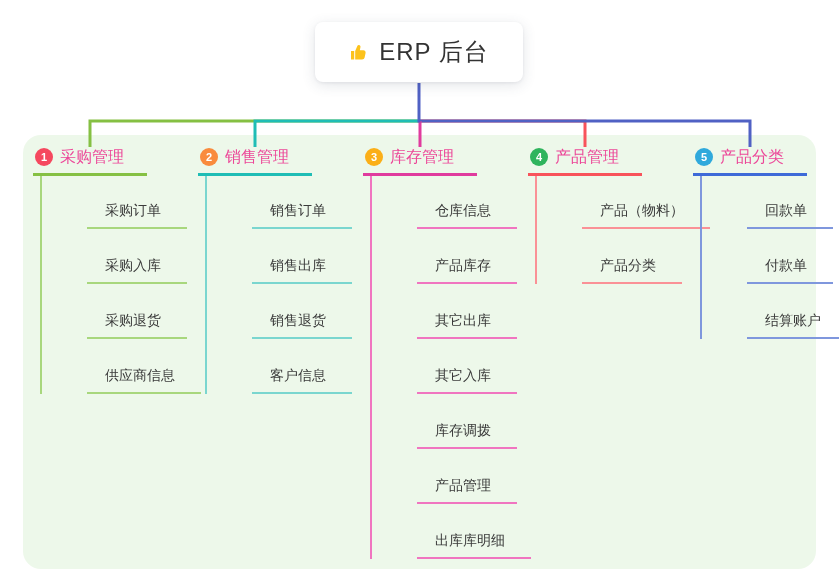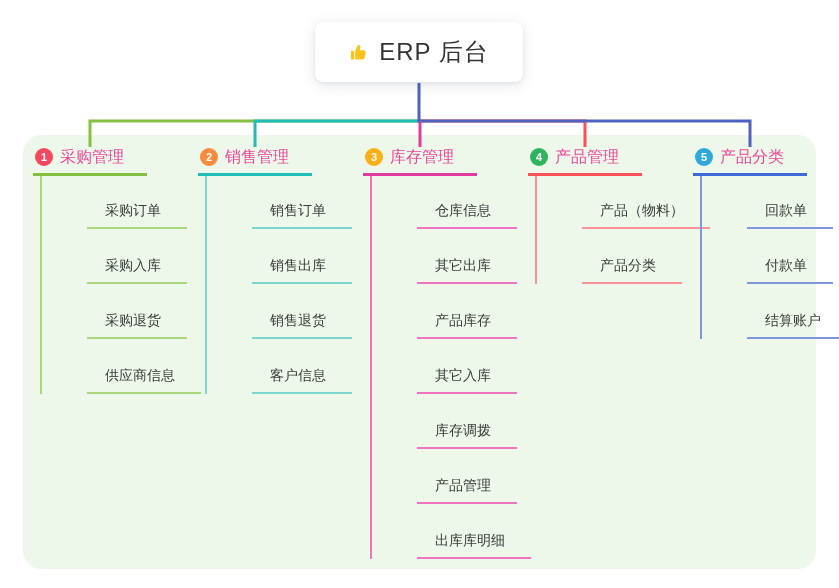--- a/index.html
+++ b/index.html
@@ -103,24 +103,24 @@
     </div>
     <div class="branch-header" style="left: 363px; border-bottom: 3px solid rgb(224, 59, 158);">
       <span class="badge" style="background: rgb(251, 175, 24);">3</span>
       <span class="branch-label">库存管理</span>
     </div>
     <div class="children" style="left: 370px; border-left: 2px solid rgb(240, 117, 192);">
       <div class="child-row">
         <span class="child-item" style="border-bottom: 2px solid rgb(240, 117, 192);">仓库信息</span>
       </div>
       <div class="child-row">
-        <span class="child-item" style="border-bottom: 2px solid rgb(240, 117, 192);">其它出库</span>
+        <span class="child-item" style="border-bottom: 2px solid rgb(240, 117, 192);">产品库存</span>
       </div>
       <div class="child-row">
-        <span class="child-item" style="border-bottom: 2px solid rgb(240, 117, 192);">产品库存</span>
+        <span class="child-item" style="border-bottom: 2px solid rgb(240, 117, 192);">其它出库</span>
       </div>
       <div class="child-row">
         <span class="child-item" style="border-bottom: 2px solid rgb(240, 117, 192);">其它入库</span>
       </div>
       <div class="child-row">
         <span class="child-item" style="border-bottom: 2px solid rgb(240, 117, 192);">库存调拨</span>
       </div>
       <div class="child-row">
         <span class="child-item" style="border-bottom: 2px solid rgb(240, 117, 192);">产品管理</span>
       </div>

